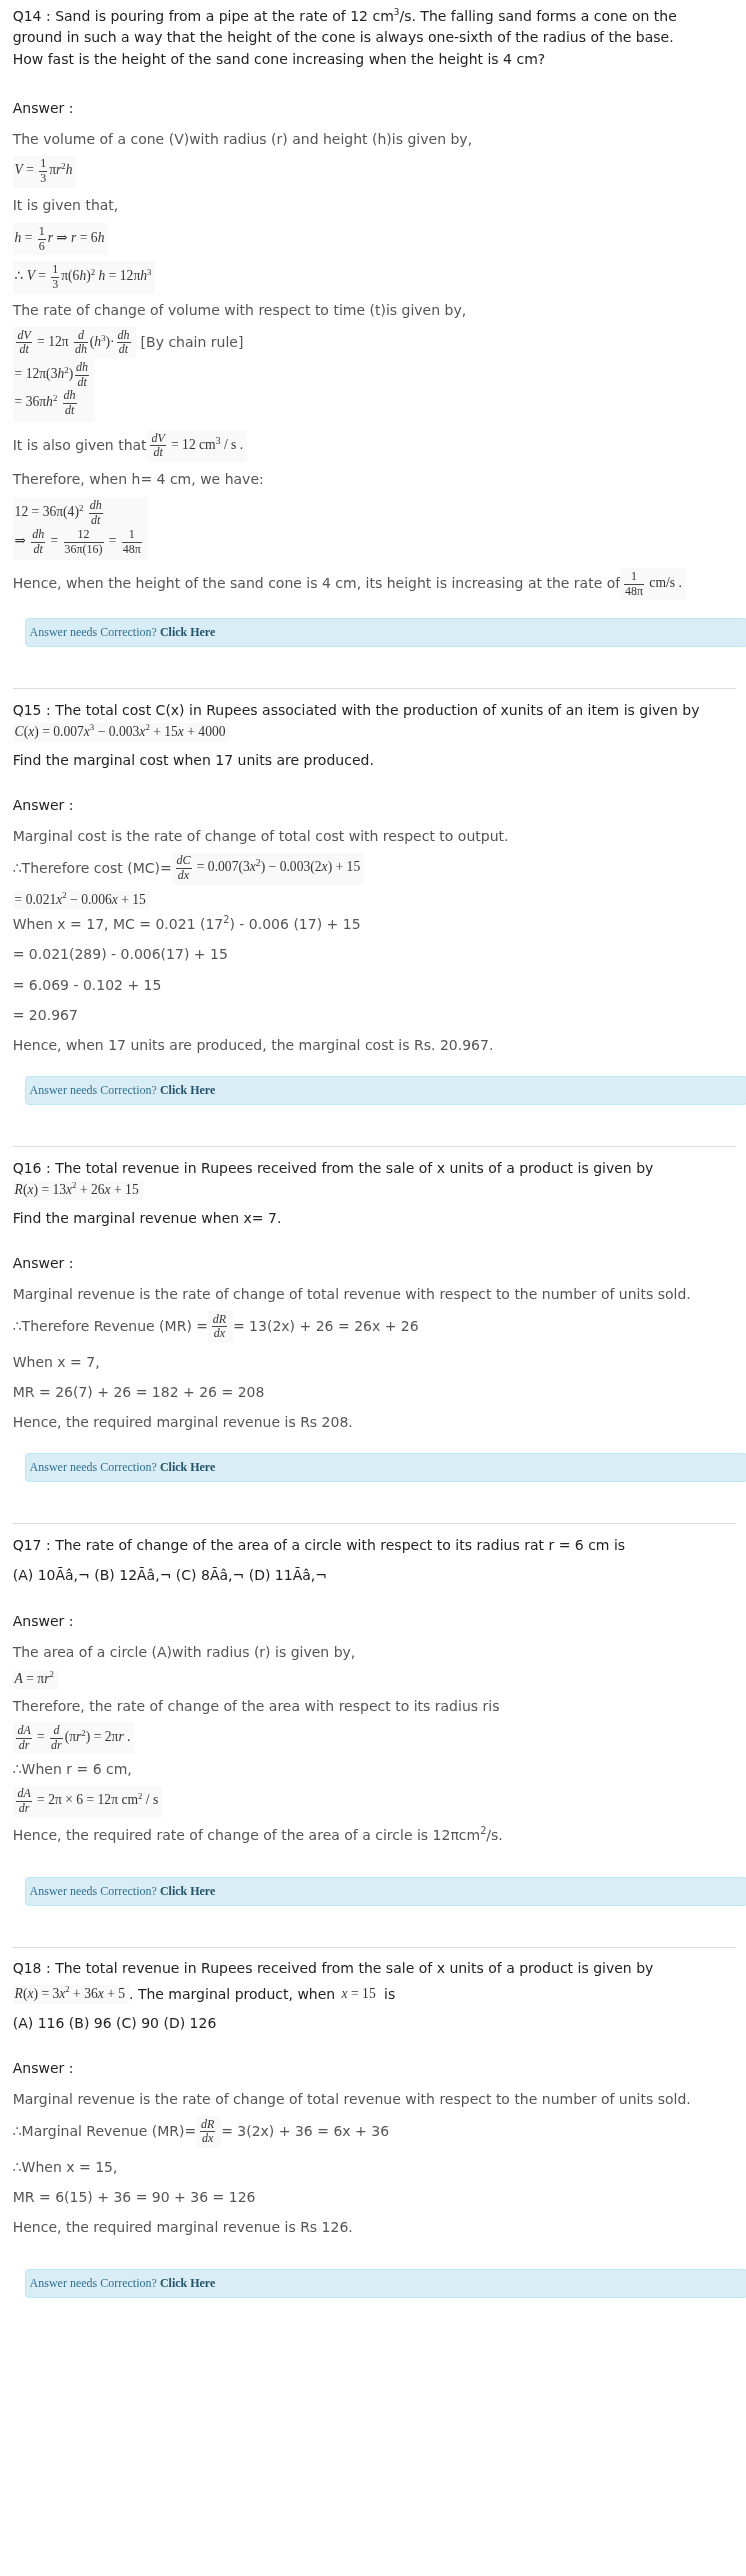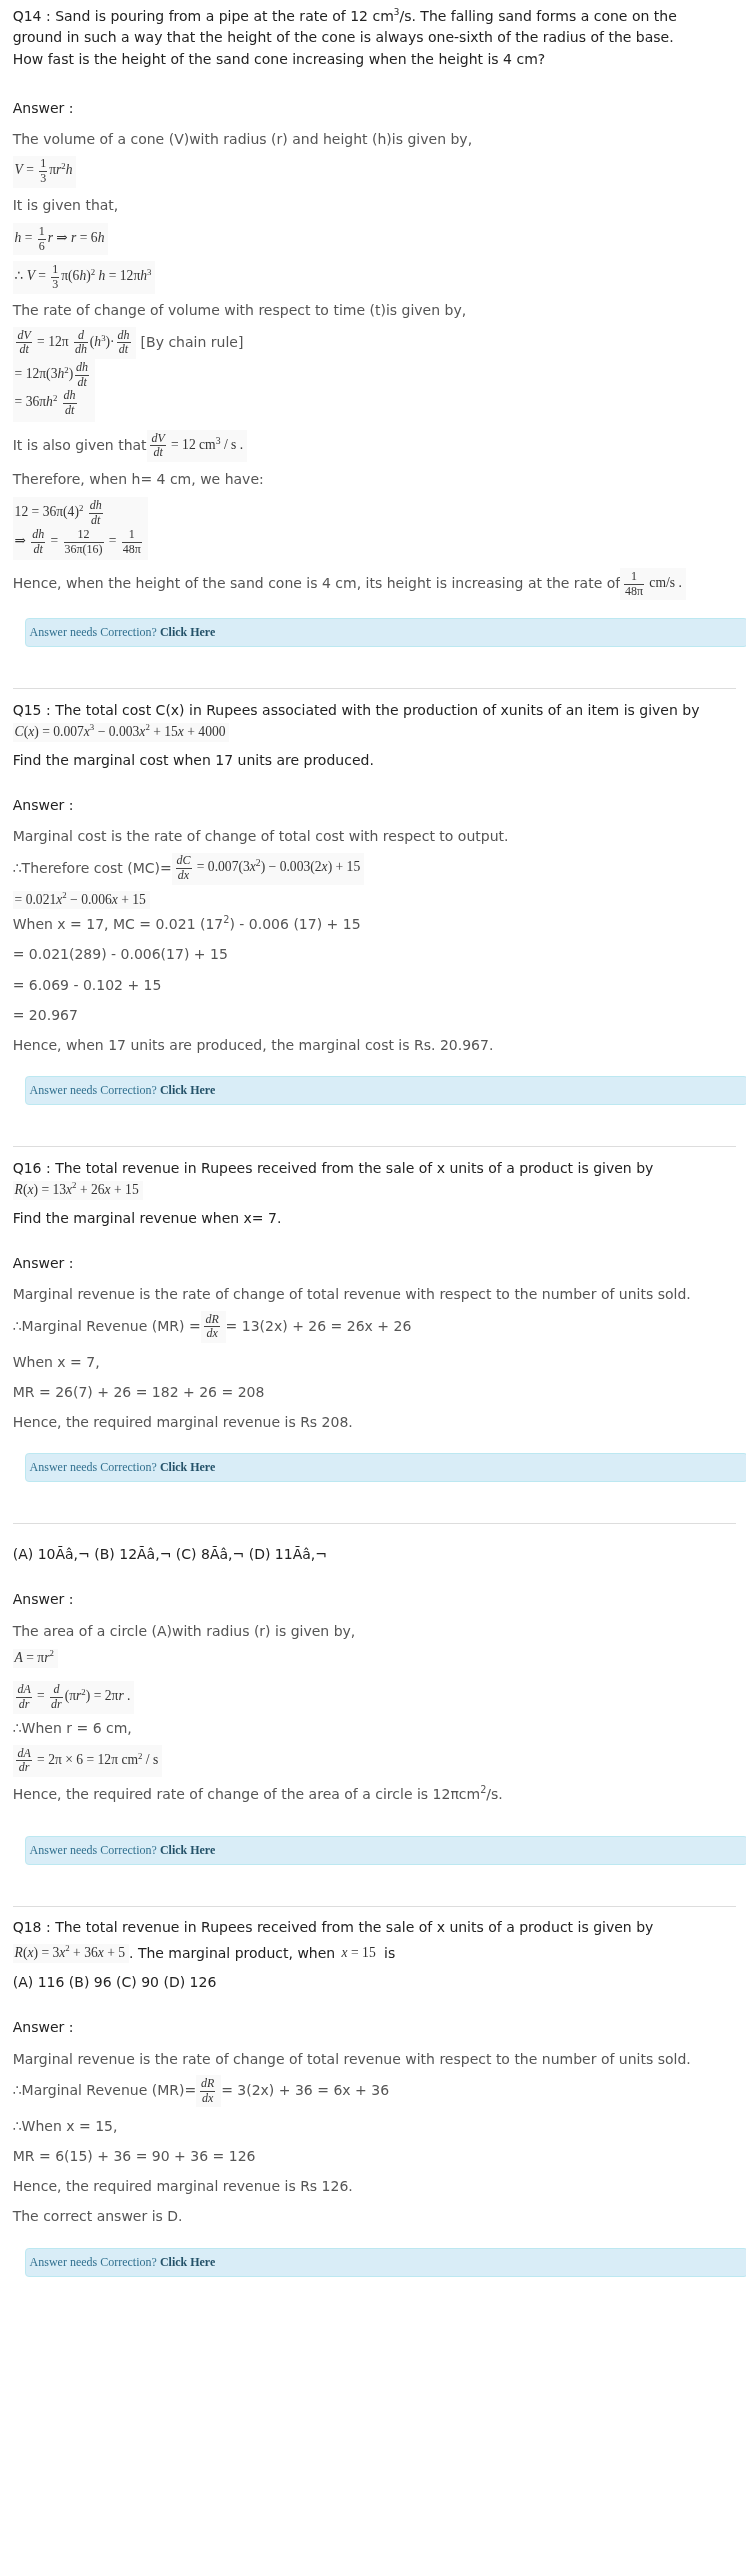--- a/index.html
+++ b/index.html
@@ -151,44 +151,46 @@
     <p class="question"><span class="qlabel">Q16 :</span><span> The total revenue in Rupees received from the sale of x units of a product is given by</span></p>
     <div style="height:1.9px" class="gap"></div>
     <div><span class="math"><i>R</i>(<i>x</i>) = 13<i>x</i><sup>2</sup> + 26<i>x</i> + 15</span></div>
     <div style="height:7.8px" class="gap"></div>
     <p class="question">Find the marginal revenue when x= 7.</p>
     <div style="height:25px" class="gap"></div>
     <p class="answer-label">Answer :</p>
     <div style="height:11.7px" class="gap"></div>
     <p class="ans-line">Marginal revenue is the rate of change of total revenue with respect to the number of units sold.</p>
     <div style="height:5.8px" class="gap"></div>
-    <p class="ans-line"><span>∴Marginal Revenue (MR) =</span><span class="math"><span class="frac"><span class="num"><i>dR</i></span><span><i>dx</i></span></span></span><span>= 13(2x) + 26 = 26x + 26</span></p>
+    <p class="ans-line"><span>∴Therefore Revenue (MR) =</span><span class="math"><span class="frac"><span class="num"><i>dR</i></span><span><i>dx</i></span></span></span><span>= 13(2x) + 26 = 26x + 26</span></p>
     <div style="height:9.7px" class="gap"></div>
     <p class="ans-line">When x = 7,</p>
     <div style="height:10.7px" class="gap"></div>
     <p class="ans-line">MR = 26(7) + 26 = 182 + 26 = 208</p>
     <div style="height:10.7px" class="gap"></div>
     <p class="ans-line">Hence, the required marginal revenue is Rs 208.</p>
     <div style="height:8.8px" class="gap"></div>
     <div class="correction"><span>Answer needs Correction? </span><span class="link">Click Here</span></div>
     <div style="height:29px" class="gap"></div>
     <div class="sep"></div>
   </div>
 
   <div class="qblock">
     <div style="height:10.7px" class="gap"></div>
+    <p class="question"><span class="qlabel">Q17 :</span><span> The rate of change of the area of a circle with respect to its radius rat r = 6 cm is</span></p>
     <div style="height:8.8px" class="gap"></div>
     <p class="question">(A) 10Ãâ,¬ (B) 12Ãâ,¬ (C) 8Ãâ,¬ (D) 11Ãâ,¬</p>
     <div style="height:25px" class="gap"></div>
     <p class="answer-label">Answer :</p>
     <div style="height:11.7px" class="gap"></div>
     <p class="ans-line">The area of a circle (A)with radius (r) is given by,</p>
     <div style="height:7.8px" class="gap"></div>
     <div><span class="math"><i>A</i> = π<i>r</i><sup>2</sup></span></div>
     <div style="height:7.8px" class="gap"></div>
+    <p class="ans-line">Therefore, the rate of change of the area with respect to its radius ris</p>
     <div style="height:5.8px" class="gap"></div>
     <div><span class="math"><span class="frac"><span class="num"><i>dA</i></span><span><i>dr</i></span></span> = <span class="frac"><span class="num"><i>d</i></span><span><i>dr</i></span></span>(π<i>r</i><sup>2</sup>) = 2π<i>r</i> .</span></div>
     <div style="height:5.8px" class="gap"></div>
     <p class="ans-line">∴When r = 6 cm,</p>
     <div style="height:5.8px" class="gap"></div>
     <div><span class="math"><span class="frac"><span class="num"><i>dA</i></span><span><i>dr</i></span></span> = 2π × 6 = 12π cm<sup>2</sup> / s</span></div>
     <div style="height:7.8px" class="gap"></div>
     <p class="ans-line"><span>Hence, the required rate of change of the area of a circle is 12πcm</span><sup>2</sup><span>/s.</span></p>
     <div style="height:10.7px" class="gap"></div>
     <div style="height:8.8px" class="gap"></div>
@@ -210,20 +212,19 @@
     <p class="ans-line">Marginal revenue is the rate of change of total revenue with respect to the number of units sold.</p>
     <div style="height:5.8px" class="gap"></div>
     <p class="ans-line"><span>∴Marginal Revenue (MR)=</span><span class="math"><span class="frac"><span class="num"><i>dR</i></span><span><i>dx</i></span></span></span><span>= 3(2x) + 36 = 6x + 36</span></p>
     <div style="height:9.7px" class="gap"></div>
     <p class="ans-line">∴When x = 15,</p>
     <div style="height:10.7px" class="gap"></div>
     <p class="ans-line">MR = 6(15) + 36 = 90 + 36 = 126</p>
     <div style="height:10.7px" class="gap"></div>
     <p class="ans-line">Hence, the required marginal revenue is Rs 126.</p>
     <div style="height:10.7px" class="gap"></div>
-    <p class="ans-line">The correct answer is D.</p>
     <div style="height:8.8px" class="gap"></div>
     <div class="correction"><span>Answer needs Correction? </span><span class="link">Click Here</span></div>
     <div style="height:29px" class="gap"></div>
   </div>
 
 </div>
 
 
 </body></html>

